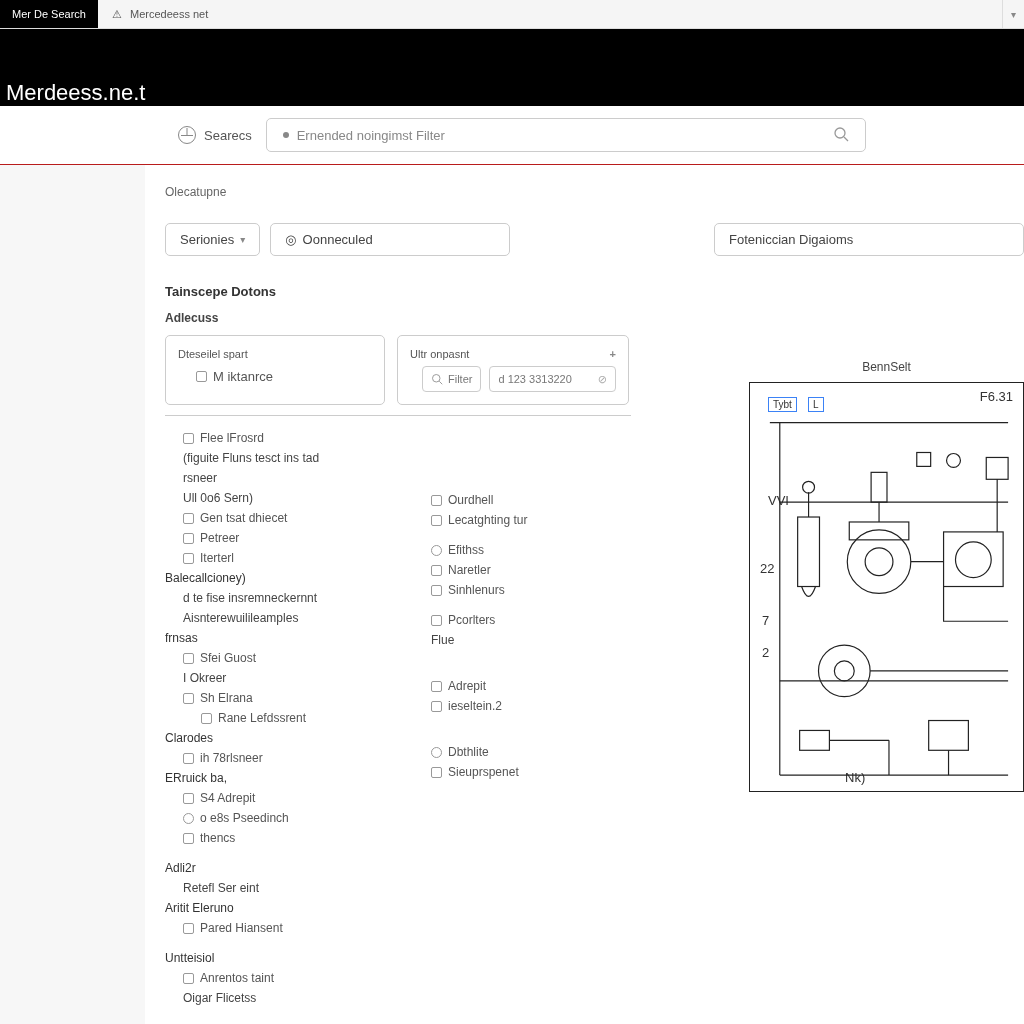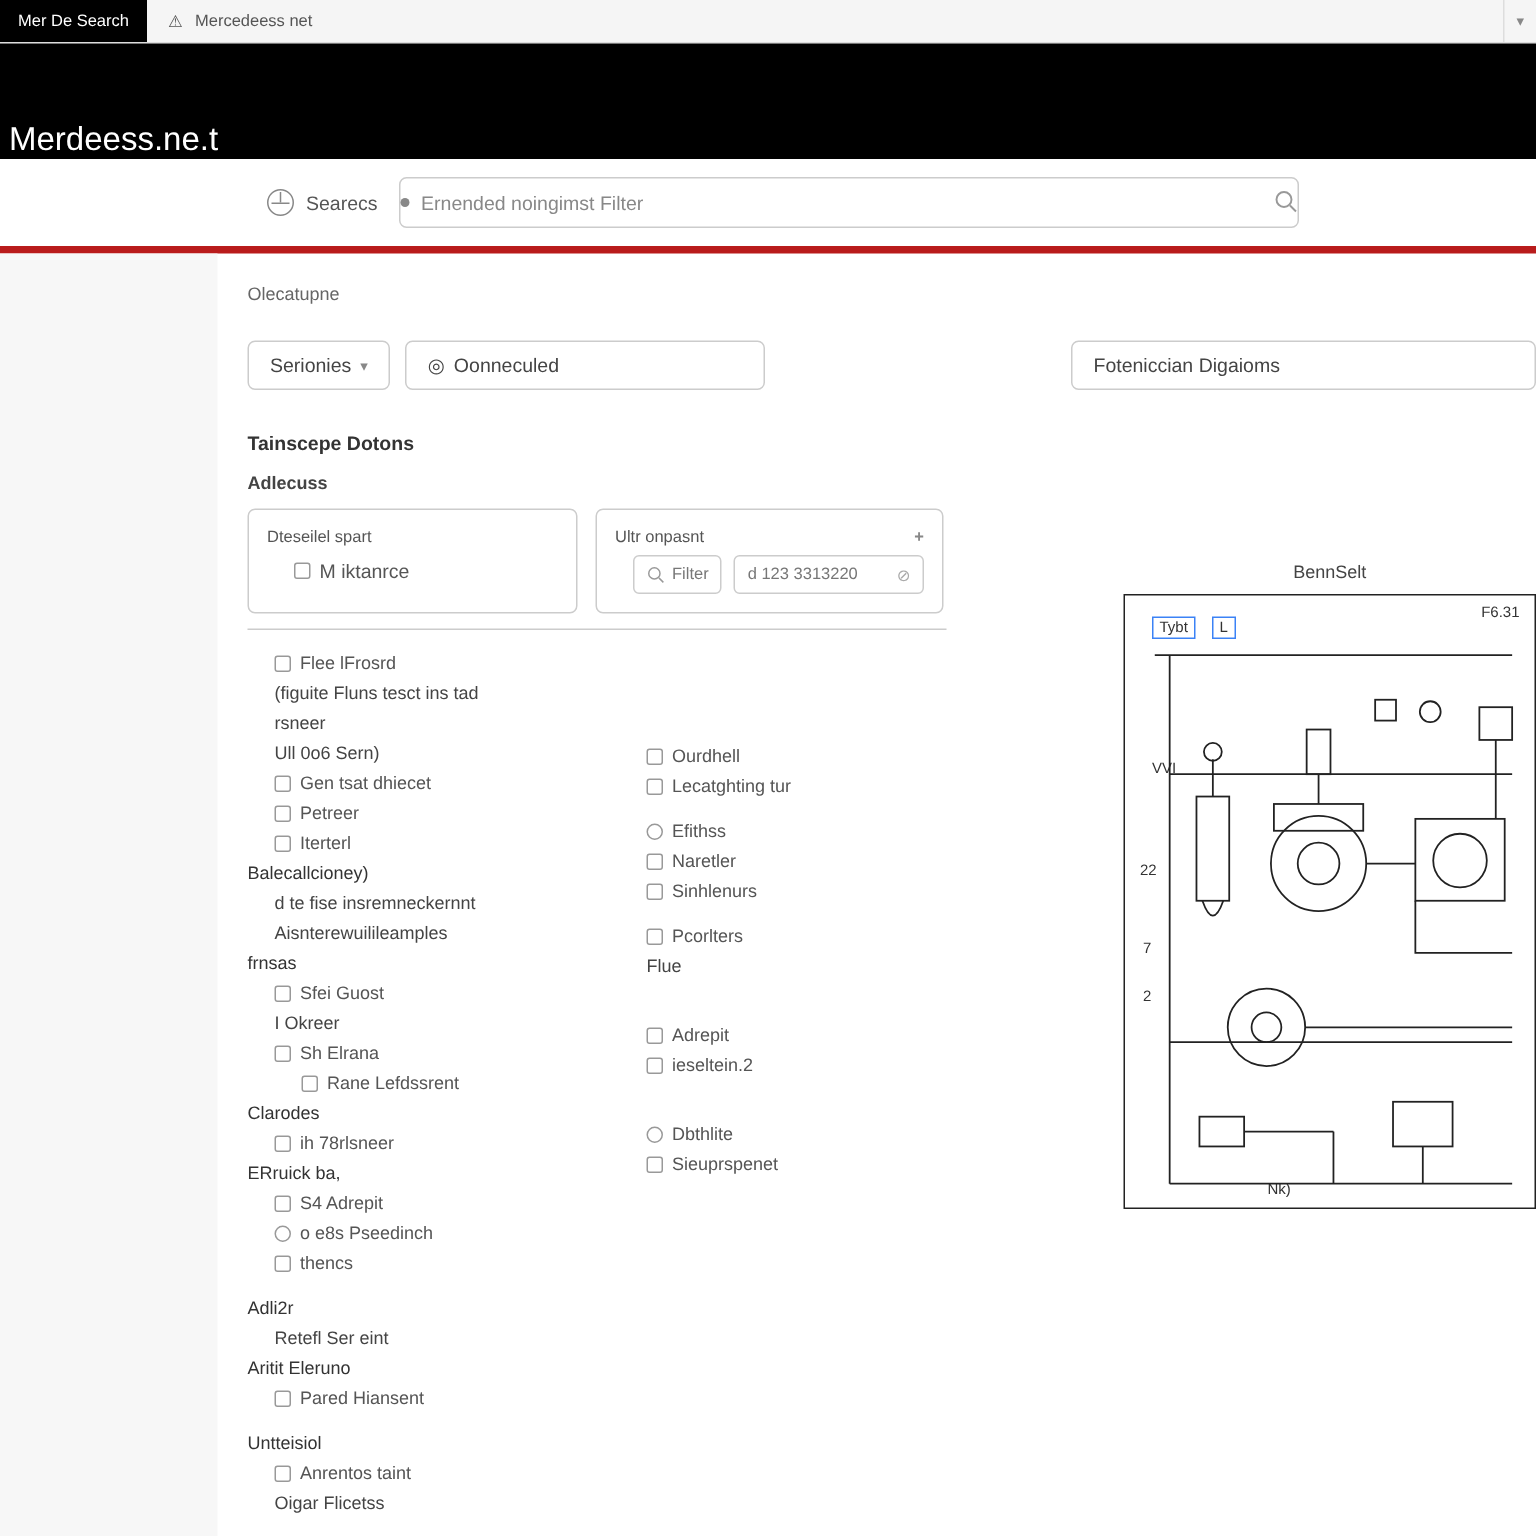--- a/index.html
+++ b/index.html
@@ -5,26 +5,26 @@
 * { box-sizing: border-box; margin: 0; padding: 0; }
 body { font-family: -apple-system, Arial, sans-serif; font-size: 13px; color: #333; background: #fff; width: 1024px; height: 1024px; overflow: hidden; }
 .browser-tabs { display: flex; background: #f5f5f5; height: 29px; border-bottom: 1px solid #ddd; }
 .tab { display: flex; align-items: center; padding: 0 12px; font-size: 11px; gap: 6px; }
 .tab.active { background: #000; color: #fff; }
 .tab.inactive { background: #f5f5f5; color: #555; }
 .tab-icon { width: 14px; height: 14px; display: inline-flex; align-items: center; justify-content: center; }
 .dropdown-btn { margin-left: auto; padding: 0 8px; display: flex; align-items: center; border-left: 1px solid #ddd; }
 .header-bar { background: #000; color: #fff; height: 77px; display: flex; align-items: flex-end; padding: 0 6px; }
 .header-title { font-size: 22px; font-weight: 300; }
-.search-row { display: flex; align-items: center; padding: 12px 0; gap: 14px; border-bottom: 5px solid #b91c1c; padding-left: 178px; }
+.search-row { display: flex; align-items: center; padding: 12px 0; gap: 14px; border-bottom: 1px solid #b91c1c; padding-left: 178px; }
 .search-label { display: flex; align-items: center; gap: 8px; color: #555; font-size: 13px; }
 .logo-icon { width: 18px; height: 18px; border: 1.3px solid #888; border-radius: 50%; position: relative; display: inline-block; }
 .logo-icon::before { content: ""; position: absolute; width: 1px; height: 7px; background: #888; top: 1px; left: 50%; transform: translateX(-50%); }
 .logo-icon::after { content: ""; position: absolute; width: 12px; height: 6px; border-top: 1px solid #888; top: 8px; left: 2px; transform: rotate(0deg); }
-.search-box { flex: 0 0 600px; display: flex; align-items: center; border: 1px solid #ccc; border-radius: 5px; height: 34px; padding: 0 0; color: #888; gap: 8px; }
+.search-box { flex: 0 0 600px; display: flex; align-items: center; border: 1px solid #ccc; border-radius: 5px; height: 34px; padding: 0 16px; color: #888; gap: 8px; }
 .search-box .mag { margin-left: auto; }
 .content { display: flex; }
 .left-gutter { width: 145px; background: #f7f7f7; min-height: 900px; }
 .main { flex: 1; padding: 20px 0 0 20px; }
 .breadcrumb { color: #666; font-size: 12px; margin-bottom: 24px; }
 .filter-row { display: flex; gap: 10px; margin-bottom: 28px; }
 .filter-btn { border: 1px solid #ccc; border-radius: 5px; padding: 8px 14px; font-size: 13px; display: flex; align-items: center; gap: 6px; color: #444; background: #fff; }
 .filter-btn.wide { width: 240px; }
 .filter-btn.right { margin-left: auto; width: 310px; }
 .section-title { font-weight: 600; font-size: 13px; color: #333; margin-bottom: 12px; }
@@ -38,24 +38,24 @@
 .mini-input { border: 1px solid #ccc; border-radius: 4px; height: 26px; padding: 0 8px; font-size: 11px; color: #777; display: flex; align-items: center; gap: 5px; }
 .mini-input.f { flex: 1; }
 .tree { border-top: 1px solid #ccc; width: 466px; padding-top: 12px; font-size: 12px; color: #444; }
 .tree-cols { display: flex; gap: 30px; }
 .tree-col { flex: 1; }
 .tree-item { display: flex; align-items: center; gap: 6px; padding: 1px 0; line-height: 1.5; }
 .tree-item.head { font-weight: 500; color: #333; }
 .tree-item.sub { padding-left: 18px; color: #555; }
 .cb { width: 11px; height: 11px; border: 1px solid #999; border-radius: 2px; display: inline-block; flex-shrink: 0; }
 .rb { width: 11px; height: 11px; border: 1px solid #999; border-radius: 50%; display: inline-block; flex-shrink: 0; }
-.diagram-wrap { position: absolute; right: 0; top: 374px; width: 275px; }
+.diagram-wrap { position: absolute; right: 0; top: 360px; width: 275px; }
 .diagram-title { text-align: center; font-size: 12px; color: #444; margin-bottom: 8px; }
 .diagram { border: 1.5px solid #222; height: 410px; position: relative; background: #fff; }
-.dlabel { position: absolute; font-size: 10px; color: #333; }
+.dlabel { position: absolute; font-size: 13px; color: #333; }
 .dbox { position: absolute; border: 1px solid #3b82f6; font-size: 10px; padding: 1px 4px; }
 svg.mech { position: absolute; inset: 0; }
 .chev { font-size: 10px; color: #888; }
 .plus { color: #888; font-weight: bold; }
 .bullet { width: 6px; height: 6px; background: #888; border-radius: 50%; display: inline-block; }
 </style>
 </head>
 <body>
 
 <div class="browser-tabs">

